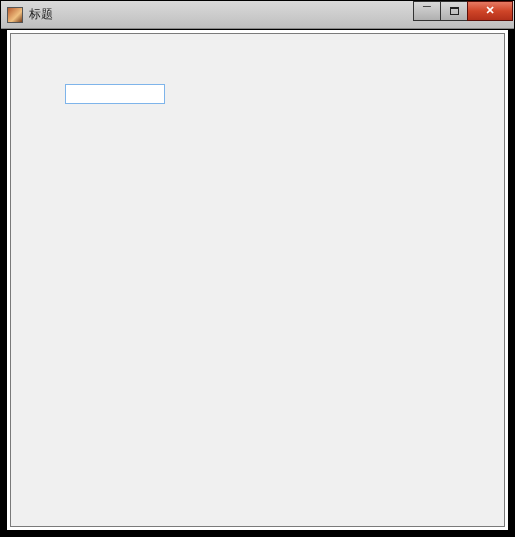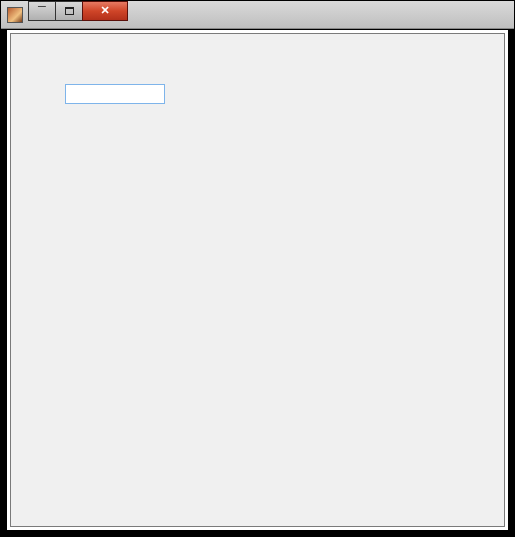--- a/index.html
+++ b/index.html
@@ -107,20 +107,21 @@
       font-size: 12px;
       outline: none;
     }
   </style>
 </head>
 <body>
 
 <div class="window">
   <div class="titlebar">
     <div class="app-icon"></div>
+    <div class="title-text">标题</div>
     <div class="window-controls">
       <div class="ctrl-btn ctrl-min">
         <span class="glyph">─</span>
       </div>
       <div class="ctrl-btn ctrl-max">
         <span class="max-box"></span>
       </div>
       <div class="ctrl-btn ctrl-close">
         <span class="glyph">✕</span>
       </div>

